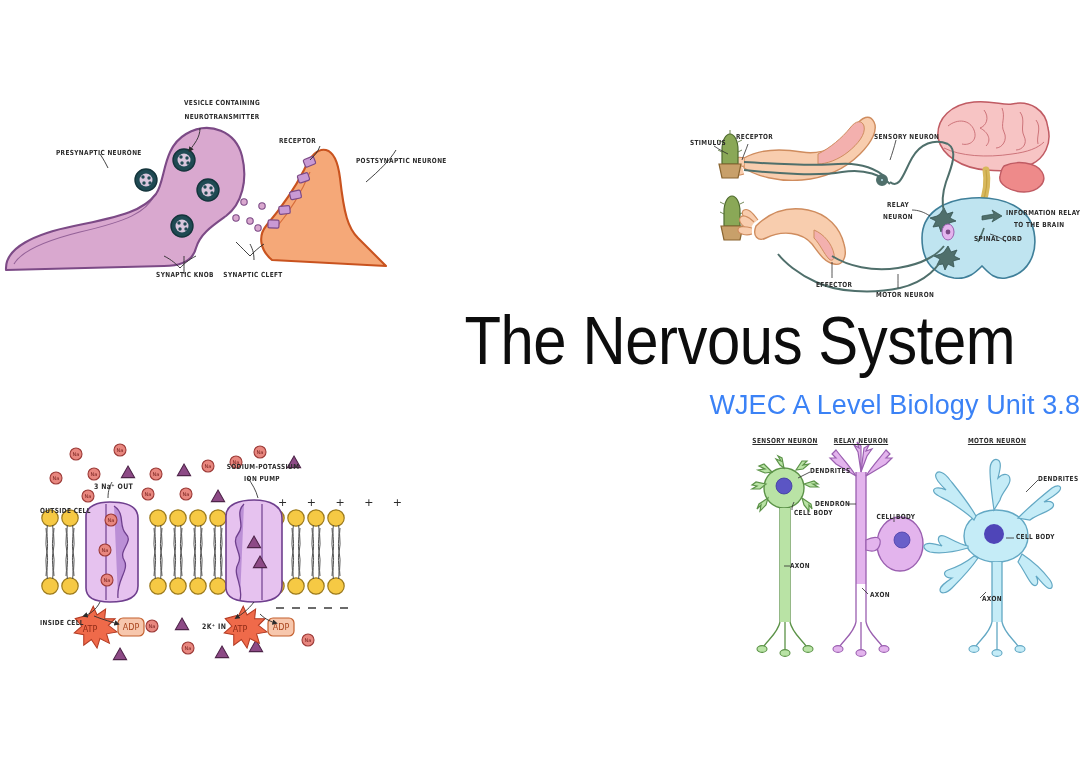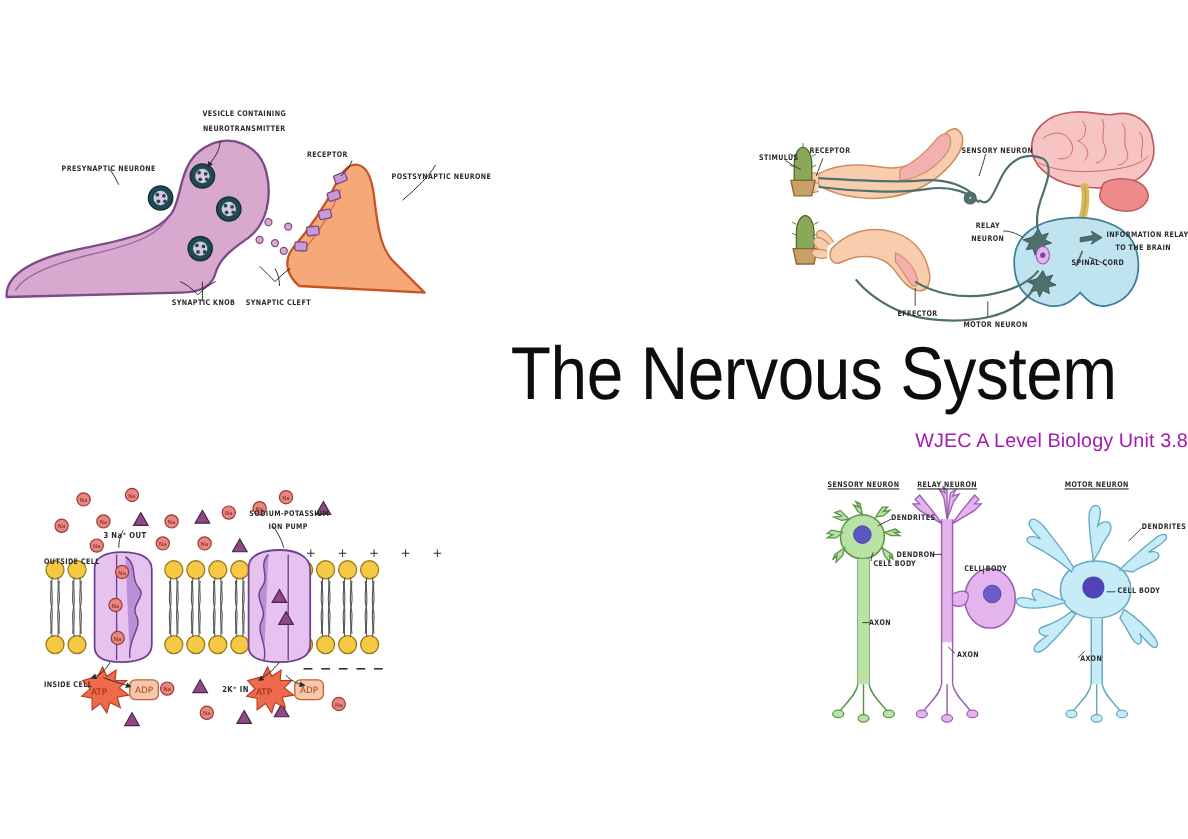--- a/index.html
+++ b/index.html
@@ -31,23 +31,23 @@
     font-weight: 400;
     letter-spacing: -0.5px;
     color: #0d0d0d;
     line-height: 1.05;
     transform: scaleX(0.88);
     transform-origin: center;
   }
   #subtitle {
     margin-top: 14px;
     font-family: "Liberation Sans", sans-serif;
-    font-size: 18px;
+    font-size: 27px;
     font-weight: 400;
-    color: #a21caf;
+    color: #3b82f6;
     letter-spacing: 0.1px;
   }
 
   
   .lbl {
     position: absolute;
     font-family: "DejaVu Sans Condensed", "Liberation Sans", sans-serif;
     font-size: 7px;
     font-weight: 600;
     color: #2b2b2b;

